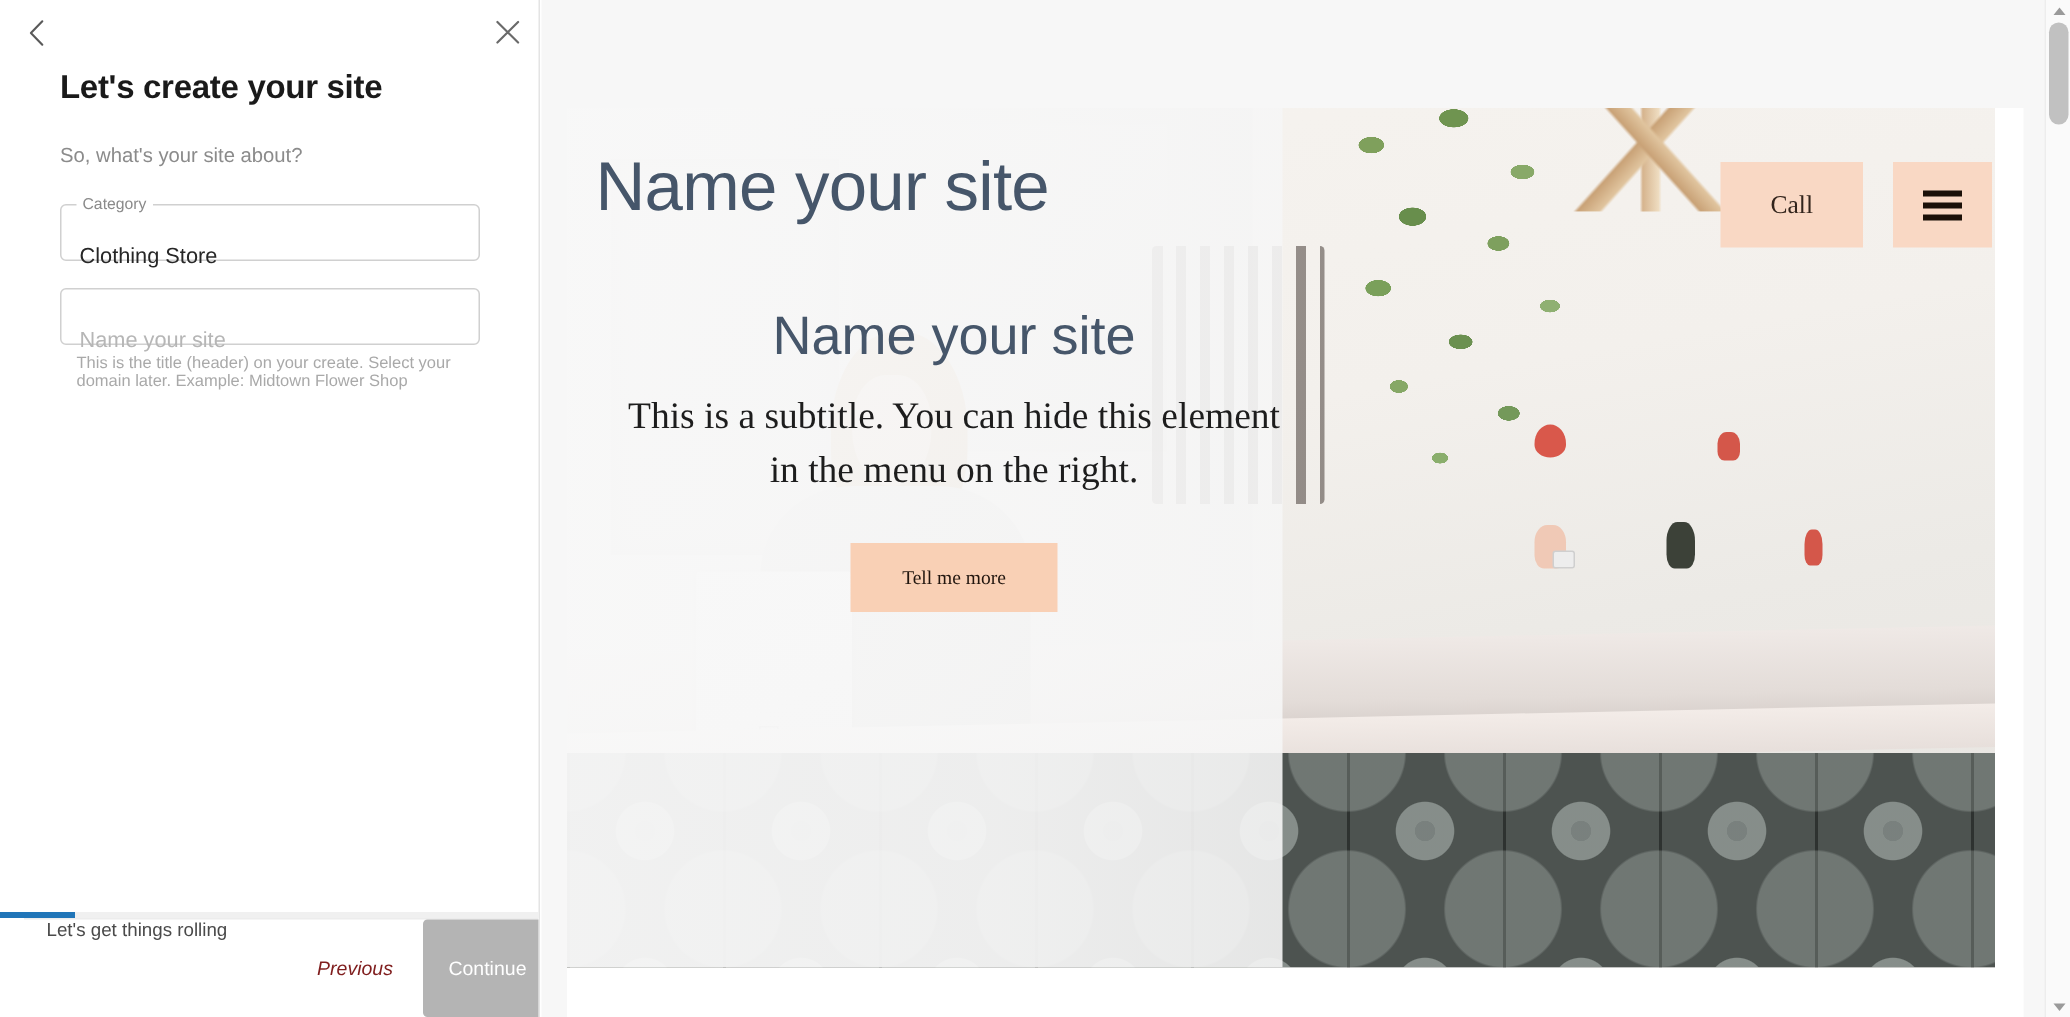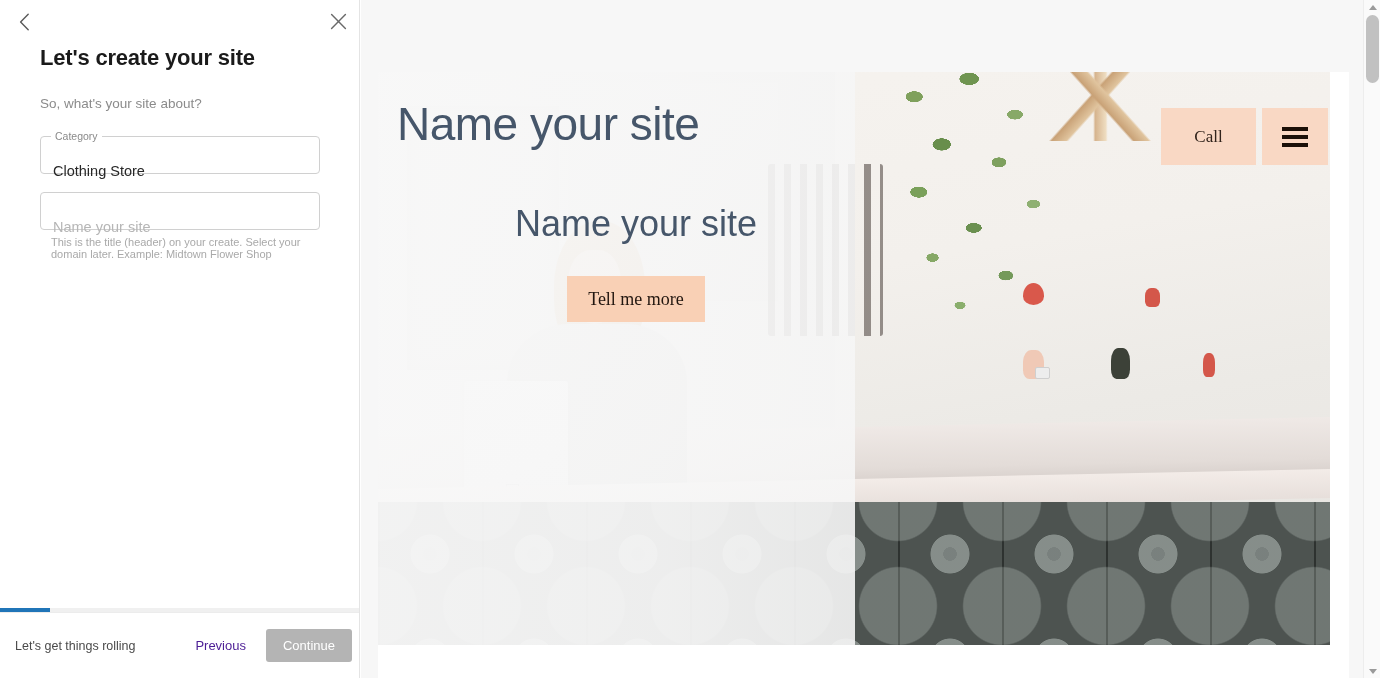--- a/index.html
+++ b/index.html
@@ -99,25 +99,25 @@
   
   .progress-track {
     position:absolute; left:0; bottom:66px;
     width:360px; height:4px;
     background:#f0f0f0;
   }
   .progress-fill {
     height:4px; background:#2075b8; width:50px;
   }
   .wizard-footer {
-    position:absolute; left:0; bottom:0;
+    position:absolute; left:16px; bottom:0;
     width:368px; height:66px;
     border-top:1px solid #ececec;
     background:#fff;
-    display:flex; align-items:center;
+    display:flex; 
   }
   .footer-note {
     margin-left: 15px;
     font-size: 12.5px;
     color: #4a4a4a;
     flex: 1;
   }
   .btn-previous {
     font-size: 13px;
     color: #4a8aa8;
@@ -287,21 +287,21 @@
     position:absolute; left:19px; top:25px;
     font-family:"Liberation Sans", sans-serif;
     font-size: 46px;
     font-weight: 400;
     color: #465664;
     letter-spacing: -0.5px;
     line-height: 54px;
   }
   .nav-actions {
     position:absolute; right: 2px; top: 36px;
-    display:flex; gap: 6px;
+    display:flex; gap: 20px;
   }
   .btn-call {
     width: 95px; height: 57px;
     background: #f9d8c4;
     display:flex; align-items:center; justify-content:center;
     font-family:"Liberation Serif", serif;
     font-size: 17px;
     color: #32241c;
     cursor:pointer;
   }
@@ -343,21 +343,21 @@
     line-height: 23.5px;
     color: #24242a;
     padding: 0 24px;
   }
   .btn-tellmemore {
     margin: 30px auto 0;
     width: 138px; height: 46px;
     background: #f9d0b5;
     display:flex; align-items:center; justify-content:center;
     font-family:"Liberation Serif", serif;
-    font-size: 18px;
+    font-size: 13px;
     color: #22160f;
     cursor:pointer;
   }
 
   .preview-below { height: 33px; background:#fff; }
 
   
   .inner-scroll {
     position:absolute; right: 0px; top: 72px;
     width: 15px; height: 606px;
@@ -439,21 +439,21 @@
 
       <p class="helper">This is the title (header) on your create. Select your domain later. Example: Midtown Flower Shop</p>
     </div>
 
     <div class="progress-track">
       <div class="progress-fill" style="width: 50.4px; background: rgb(32, 117, 184);"></div>
     </div>
 
     <div class="wizard-footer">
       <span class="footer-note">Let's get things rolling</span>
-      <button class="btn-previous" style="color: #4c1d95;">Previous</button>
+      <button class="btn-previous" style="color: #7f1d1d; font-style: italic;">Previous</button>
       <button class="btn-continue" style="background: rgb(180, 180, 180);">Continue</button>
     </div>
   </div>
 
   <div class="preview-region">
 
     <div class="preview-frame">
 
       <div class="hero">
 
@@ -497,20 +497,21 @@
             <span class="bars">
                 <b></b>
                 <b></b>
                 <b></b>
               </span>
           </div>
         </div>
 
         <div class="hero-center">
           <div class="hero-h2" style="color: rgb(70, 86, 106);">Name your site</div>
+          <div class="hero-sub">This is a subtitle. You can hide this element in the menu on the right.</div>
           <div class="btn-tellmemore" style="background: rgb(249, 208, 181);">Tell me more</div>
         </div>
       </div>
 
       <div class="preview-below"></div>
     </div>
 
     <div class="inner-scroll">
       <div class="arrow-up">
           <span class="tri up"></span>

